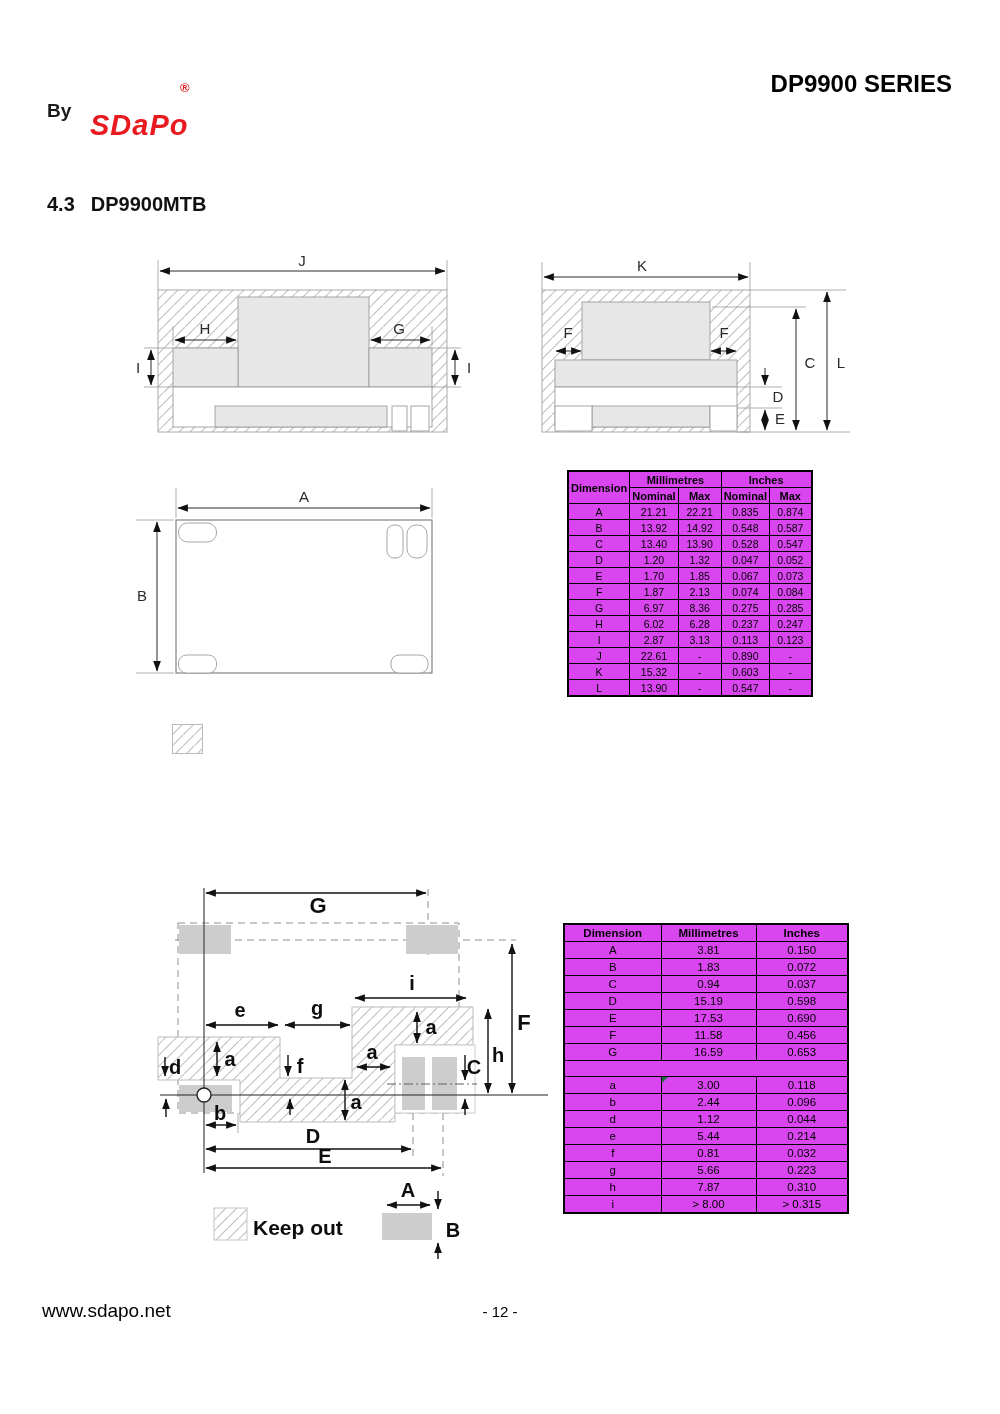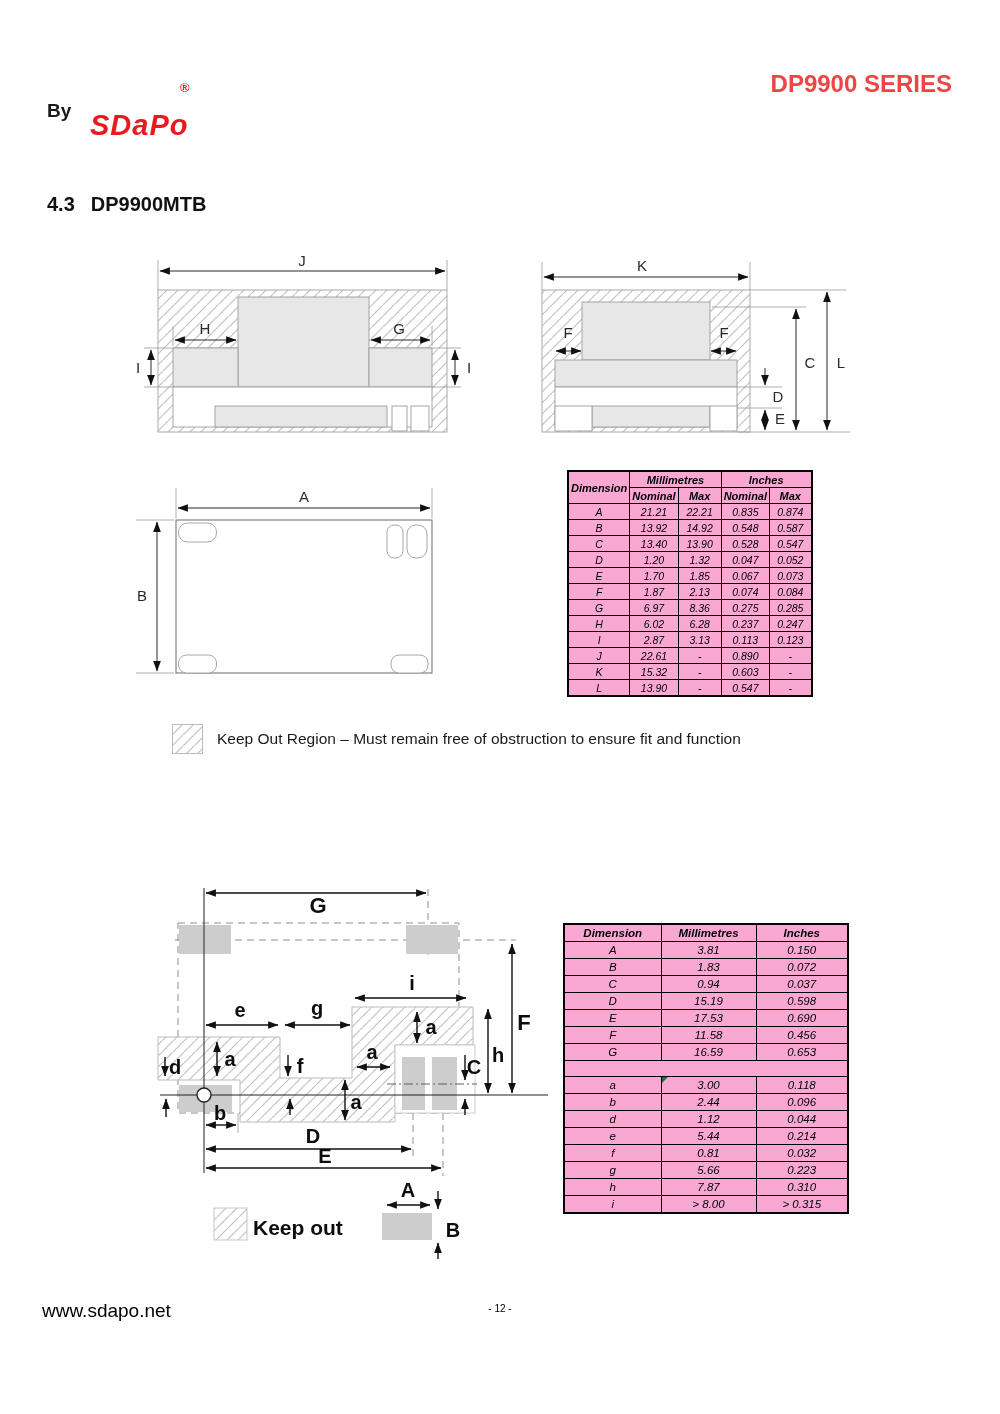--- a/index.html
+++ b/index.html
@@ -4,63 +4,63 @@
 <style>
   html,body{margin:0;padding:0;background:#fff;}
   .page{position:relative;width:1000px;height:1414px;background:#fff;
         font-family:"Liberation Sans",sans-serif;color:#000;overflow:hidden;}
 
   
   .hdr-by{position:absolute;left:47px;top:100px;font-size:19px;font-weight:bold;color:#1a1a1a;}
   .hdr-logo{position:absolute;left:90px;top:89px;font-size:29px;font-weight:bold;
             font-style:italic;color:#e8191f;letter-spacing:1px;margin-top:20px;}
   .hdr-reg{position:absolute;left:180px;top:80px;font-size:13px;color:#e8191f;font-weight:bold;}
-  .hdr-series{position:absolute;right:48px;top:70px;font-size:24px;font-weight:bold;color:#ef4444;}
+  .hdr-series{position:absolute;right:48px;top:70px;font-size:24px;font-weight:bold;color:#000000;}
   .hdr-sub{position:absolute;left:612px;top:101px;font-size:19px;font-weight:bold;color:#111;}
   .section-title{position:absolute;left:47px;top:193px;font-size:20px;font-weight:bold;color:#111;}
   .section-title .num{margin-right:16px;}
 
   
   svg.fig{position:absolute;}
   .dim{stroke:#2a2a2a;stroke-width:1;}
   .dimB{stroke:#111;stroke-width:1.4;}
   .ext{stroke:#9a9a9a;stroke-width:0.8;}
   .dash{stroke:#8f8f8f;stroke-width:1;stroke-dasharray:7 5;fill:none;}
   .dashdot{stroke:#606060;stroke-width:1;stroke-dasharray:9 3 2 3;}
   .shape{fill:#e7e7e7;stroke:#9c9c9c;stroke-width:0.9;}
   .shapeW{fill:#ffffff;stroke:#9c9c9c;stroke-width:0.9;}
   .pad{fill:#cdcdcd;}
   .hatchbox{fill:url(#hatch);stroke:#aaaaaa;stroke-width:1;}
   .lbl{font:15px "Liberation Sans",sans-serif;fill:#2a2a2a;text-anchor:middle;}
   .lblB{font:bold 20px "Liberation Sans",sans-serif;fill:#0d0d0d;text-anchor:middle;}
   .lblB2{font:bold 21px "Liberation Sans",sans-serif;fill:#0d0d0d;text-anchor:start;}
 
   
-  table{border-collapse:collapse;background:#f9a8d4;font-style:italic;}
+  table{border-collapse:collapse;background:#d946ef;}
   .t1{position:absolute;left:567px;top:470px;font-size:10.5px;}
   .t1 th,.t1 td{border:1px solid #000;text-align:center;padding:1px 2px;line-height:12px;height:13px;}
   .t1 th{font-weight:bold;font-size:11px;}
   .t1{border:2px solid #000;}
   .t2{position:absolute;left:563px;top:923px;font-size:11.5px;}
   .t2 th,.t2 td{border:1px solid #000;text-align:center;padding:1px 2px;line-height:13px;height:14px;}
   .t2 th{font-weight:bold;}
   .t2{border:2px solid #000;}
   .t2 tr.gap td{height:13px;}
   #fp-lower tr:first-child td:nth-child(2){position:relative;}
   #fp-lower tr:first-child td:nth-child(2)::before{
     content:"";position:absolute;left:0;top:0;width:0;height:0;
     border-top:6px solid #1d6f42;border-right:6px solid transparent;}
 
   
   .ko-note{position:absolute;left:172px;top:724px;display:flex;align-items:center;gap:14px;}
   .ko-note .txt{font-size:15.5px;color:#1a1a1a;}
 
   
   .footer-site{position:absolute;left:42px;top:1300px;font-size:19px;color:#000;}
-  .footer-page{position:absolute;left:440px;width:120px;top:1303px;font-size:10px;text-align:center;color:#000;}
+  .footer-page{position:absolute;left:440px;width:120px;top:1303px;font-size:15px;text-align:center;color:#000;}
 </style>
 </head>
 <body>
 
 <div class="page">
 
   <svg width="0" height="0" style="position:absolute">
     <defs>
       <pattern id="hatch" width="11" height="11" patternUnits="userSpaceOnUse">
         <rect width="11" height="11" fill="#ffffff"></rect>
@@ -178,21 +178,20 @@
       <line class="dim" x1="27" y1="57" x2="27" y2="206" marker-start="url(#as)" marker-end="url(#ae)"></line>
     </g>
     <text class="lbl" x="174" y="37">A</text>
     <text class="lbl" x="12" y="136">B</text>
   </svg>
 
   <div class="ko-note">
     <svg width="31" height="30">
       <rect x="0.5" y="0.5" width="30" height="29" fill="url(#hatch)" stroke="#bbb"></rect>
     </svg>
-    <span class="txt">Keep Out Region – Must remain free of obstruction to ensure fit and function</span>
   </div>
 
   <svg class="fig" style="left:140px;top:865px" width="420" height="400" viewBox="0 0 420 400">
     <g>
       <rect class="dash" x="38" y="58" width="281" height="190"></rect>
       <line class="dash" x1="35" y1="75" x2="376" y2="75"></line>
       <line class="dash" x1="288" y1="24" x2="288" y2="90"></line>
       <line class="dash" x1="273" y1="188" x2="273" y2="292"></line>
       <line class="dash" x1="303" y1="188" x2="303" y2="311"></line>
     </g>

